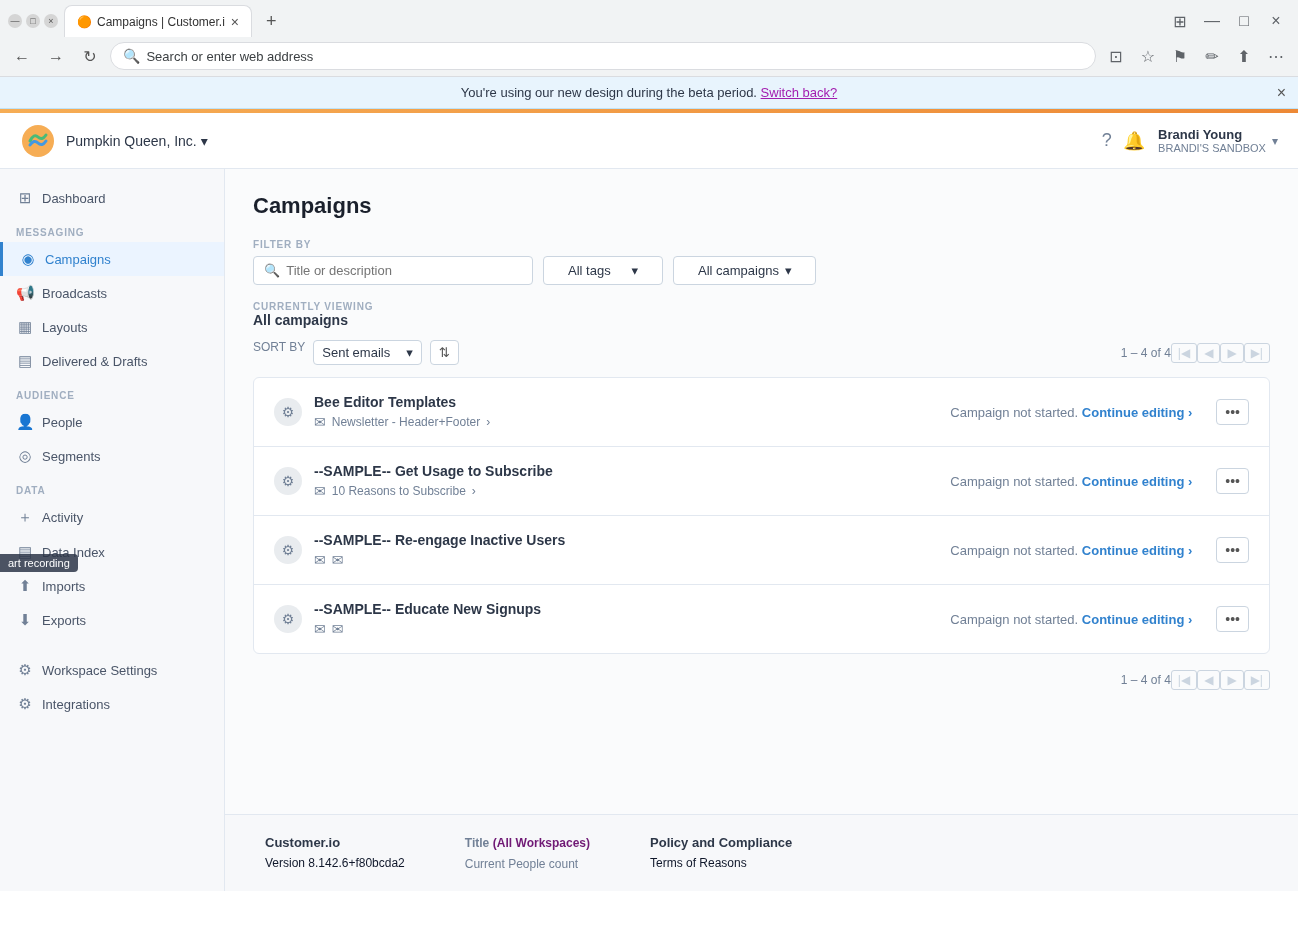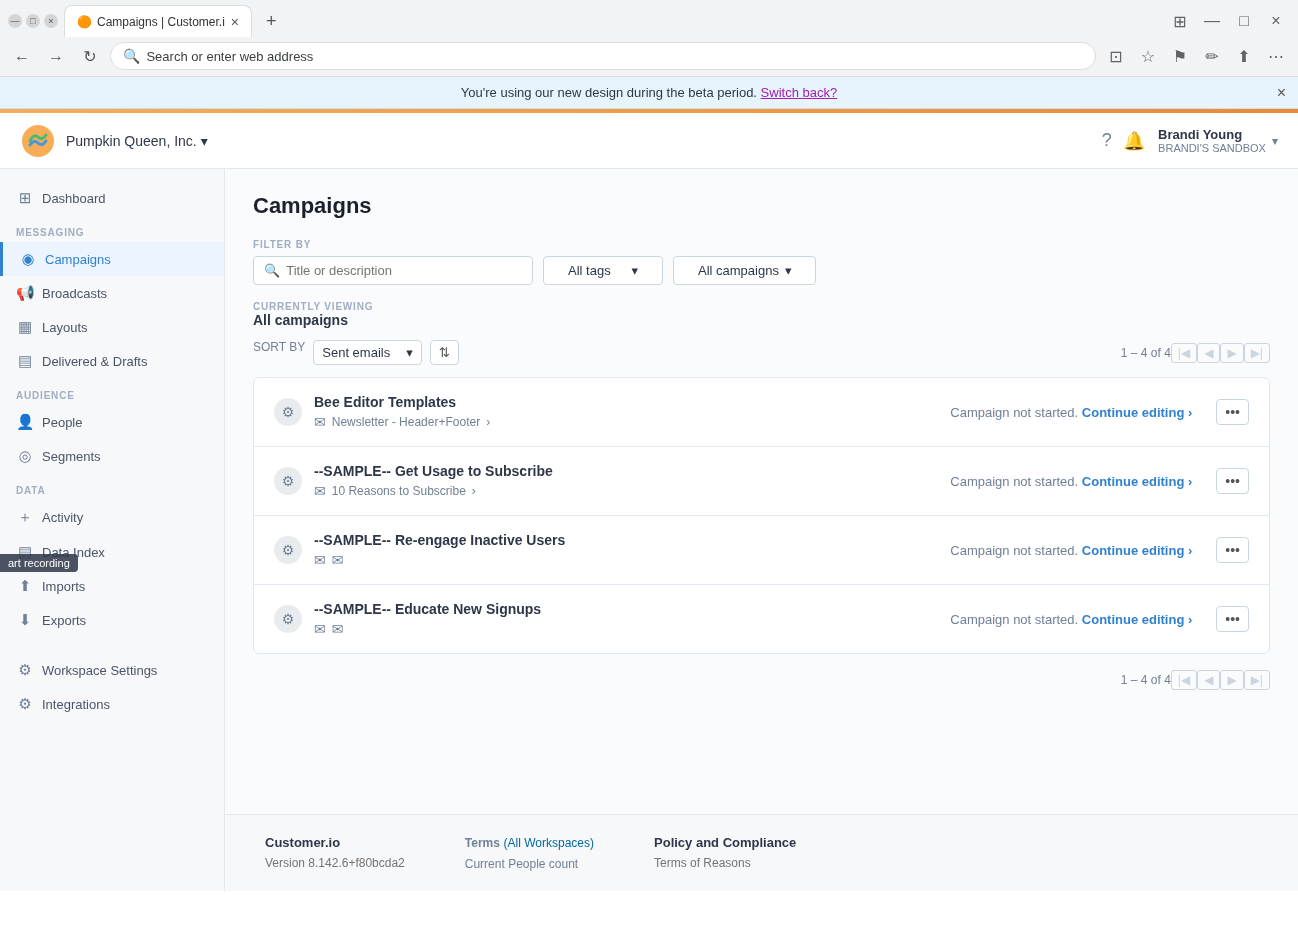--- a/index.html
+++ b/index.html
@@ -119,21 +119,21 @@
     .campaign-status a { color: #3182ce; font-weight: 600; text-decoration: none; }
     .more-btn {
       background: #fff; border: 1px solid #cbd5e0; border-radius: 4px; padding: 4px 8px; cursor: pointer; color: #555; font-size: 14px; display: flex; align-items: center; gap: 2px;
     }
 
     
     .app-footer {
       background: #f7f8fa; border-top: 1px solid #e2e8f0; padding: 20px 40px; display: flex; gap: 60px;
     }
     .footer-col h4 { font-size: 13px; font-weight: 700; color: #2d3748; margin-bottom: 6px; }
-    .footer-col p, .footer-col a { font-size: 12px; color: #737373; display: block; text-decoration: none; }
+    .footer-col p, .footer-col a { font-size: 12px; color: #0f172a; display: block; text-decoration: none; }
     .footer-col span { font-size: 12px; color: #718096; }
 
     
     .recording-overlay {
       position: fixed; bottom: 360px; left: 0; background: #2d3748; color: #fff; font-size: 11px; padding: 3px 8px; border-radius: 0 4px 4px 0; z-index: 1000; opacity: 0.85;
     }
   </style>
 </head>
 <body>
 
@@ -408,22 +408,22 @@
       </div>
     </div>
 
     <div class="app-footer">
       <div class="footer-col">
         <h4>Customer.io</h4>
         <a href="#">Version 8.142.6+f80bcda2</a>
       </div>
       <div class="footer-col">
         <h4>
-          <span>Terms</span>
-          <span style="font-weight:400;color:#0369a1;">(All Workspaces)</span>
+          <span>Title</span>
+          <span style="font-weight:700;color:#701a75;">(All Workspaces)</span>
         </h4>
         <span>Current People count</span>
       </div>
       <div class="footer-col">
         <h4>Policy and Compliance</h4>
         <a href="#">Terms of Reasons</a>
       </div>
     </div>
   </div>
 </div>

